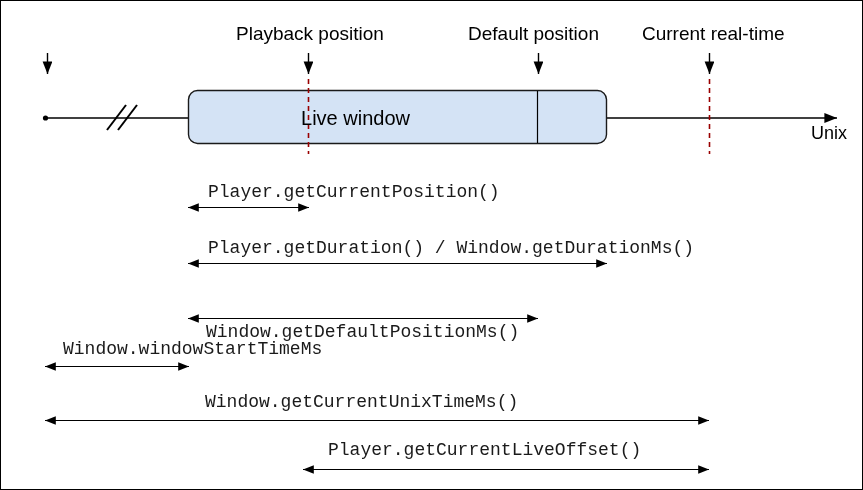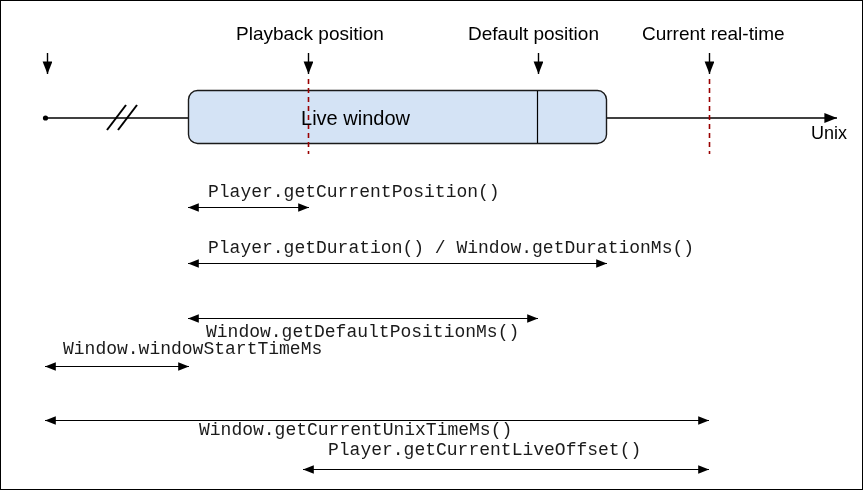--- a/index.html
+++ b/index.html
@@ -92,16 +92,16 @@
   <div class="label sans" style="left:467px; top:22px;">Default position</div>
   <div class="label sans" style="left:641px; top:22px;">Current real-time</div>
 
   <div class="label window-label" style="left:187px; top:105px; width:335px;">Live window</div>
   <div class="label sans-sm" style="left:810px; top:122px;">Unix</div>
 
   <div class="label mono" style="left:207px; top:181px;">Player.getCurrentPosition()</div>
   <div class="label mono" style="left:207px; top:237px;">Player.getDuration() / Window.getDurationMs()</div>
   <div class="label mono" style="left:205px; top:288px;margin-top:33px;">Window.getDefaultPositionMs()</div>
   <div class="label mono" style="left:62px; top:338px;">Window.windowStartTimeMs</div>
-  <div class="label mono" style="left:198px; top:391px;margin-top:28px;">Window.getCurrentUnixTimeMs()</div>
+  <div class="label mono" style="left:204px; top:391px;">Window.getCurrentUnixTimeMs()</div>
   <div class="label mono" style="left:327px; top:439px;">Player.getCurrentLiveOffset()</div>
 
 </div>
 
 </body></html>

